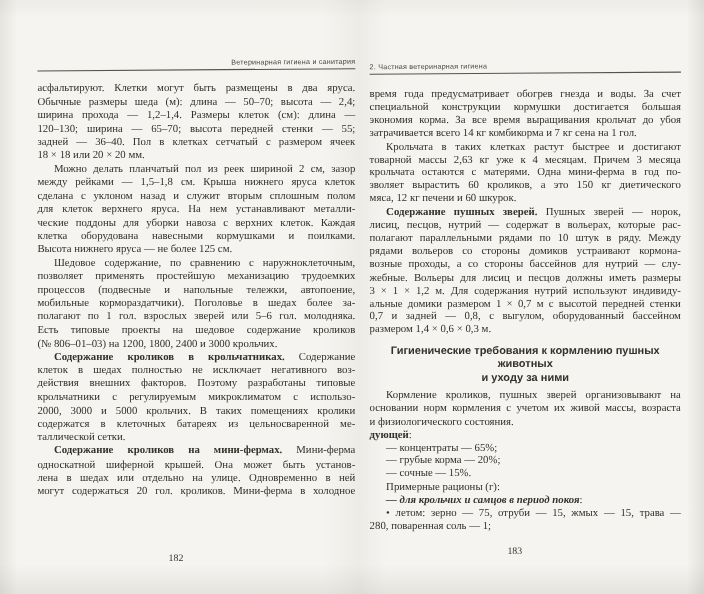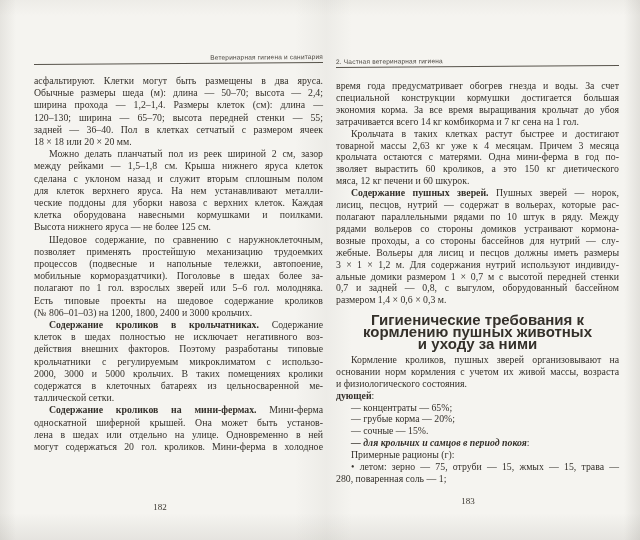--- a/index.html
+++ b/index.html
@@ -46,21 +46,21 @@
   .line.in  { padding-left: 15px; }
   .line.end { text-align-last: left; }
 
   .b  { font-weight: bold; }
   .bi { font-weight: bold; font-style: italic; }
 
   .block.heading { margin: 8px 0 4px; }
   .block.heading .line {
     font-family: "Liberation Sans", sans-serif;
     font-weight: bold;
-    font-size: 15px;
+    font-size: 10px;
     line-height: 13px;
     text-align: center;
     text-align-last: center;
     padding-left: 0;
   }
 
   .pagenum {
     position: absolute;
     width: 80px;
     text-align: center;
@@ -155,22 +155,22 @@
       <div class="block para">
         <div class="line in"><span>Кормление кроликов, пушных зверей организовывают на</span></div>
         <div class="line"><span>основании норм кормления с учетом их живой массы, возраста</span></div>
         <div class="line end"><span>и физиологического состояния.</span></div>
       </div>
       <div class="block para">
         <div class="line end"><span class="b">дующей</span><span>:</span></div>
         <div class="line in end"><span>— концентраты — 65%;</span></div>
         <div class="line in end"><span>— грубые корма — 20%;</span></div>
         <div class="line in end"><span>— сочные — 15%.</span></div>
+        <div class="line in end"><span>Примерные рационы (г):</span></div>
         <div class="line in end"><span class="bi">— для крольчих и самцов в период покоя</span><span>:</span></div>
-        <div class="line in end"><span>Примерные рационы (г):</span></div>
         <div class="line in"><span>• летом: зерно — 75, отруби — 15, жмых — 15, трава —</span></div>
         <div class="line end"><span>280, поваренная соль — 1;</span></div>
       </div>
     </div>
 </div>
 
 <div class="pagenum" id="pn-left">182</div>
 <div class="pagenum" id="pn-right">183</div>
 
 </body></html>

